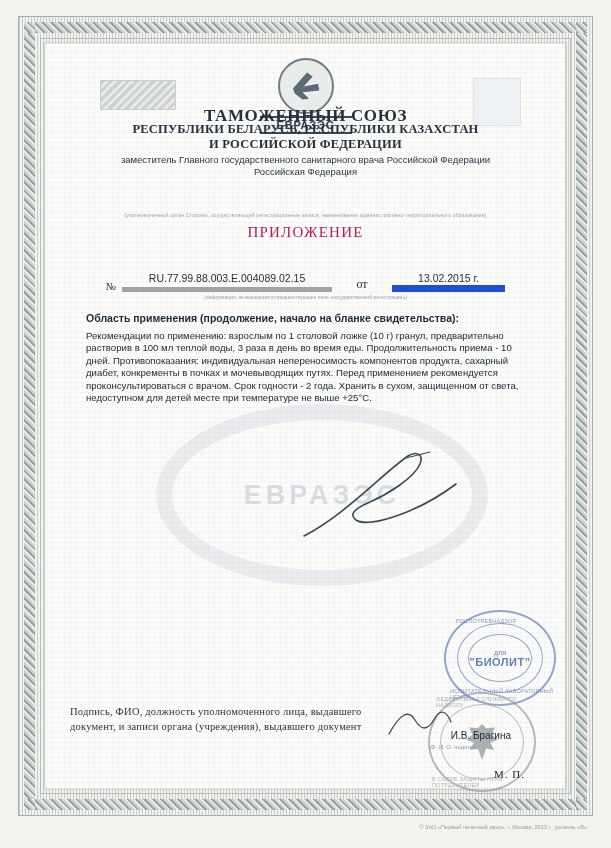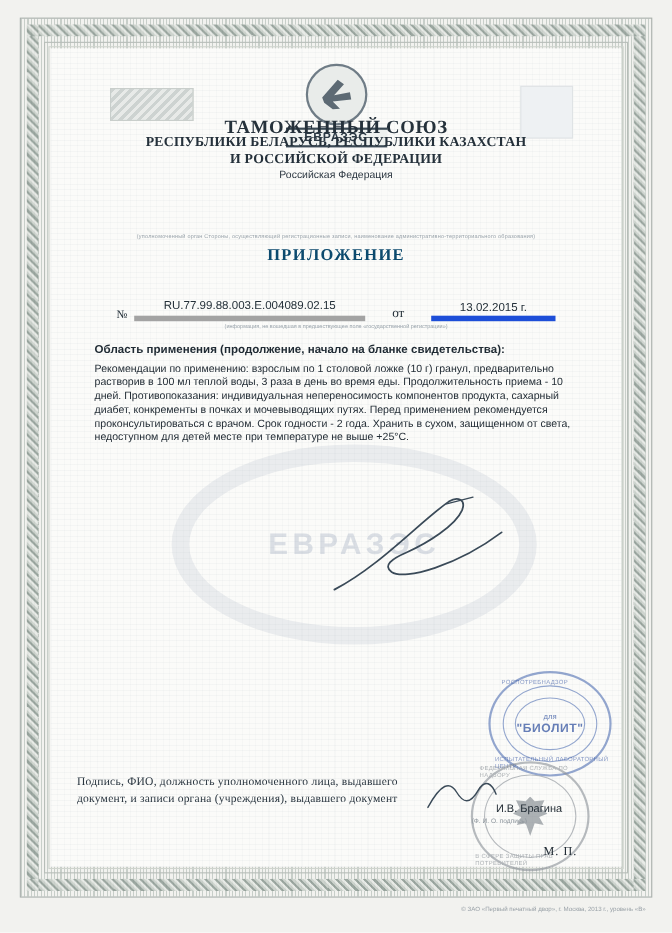--- a/index.html
+++ b/index.html
@@ -185,24 +185,24 @@
     font-size: 5px;
     letter-spacing: .2px;
     color: #9aa4ac;
     text-align: center;
     font-family: "Liberation Sans", sans-serif;
   }
   .doc-kind {
     position: absolute;
     left: 0; right: 0;
     top: 180px;
-    font-weight: bold;
+    font-weight: normal;
     font-size: 15px;
     letter-spacing: 1.2px;
-    color: #0c4a6e;
+    color: #be185d;
     text-align: center;
   }
   .doc-title {
     position: absolute;
     left: 0; right: 0;
     top: 198px;
     font-weight: bold;
     font-size: 15.5px;
     letter-spacing: .6px;
     color: #1f2a33;
@@ -230,21 +230,21 @@
   .num-ot {
     flex: 0 0 60px;
     text-align: center;
     font-size: 12px;
   }
   .num-date {
     flex: 1;
     text-align: center;
     font-family: "Liberation Sans", sans-serif;
     font-size: 10.5px;
-    border-bottom: 5px solid #1d4ed8;
+    border-bottom: 7px solid #1d4ed8;
     padding-bottom: 1px;
   }
   .microline2 {
     position: absolute;
     left: 110px; right: 110px;
     top: 250px;
     font-size: 5px;
     color: #9aa4ac;
     text-align: center;
     font-family: "Liberation Sans", sans-serif;
@@ -436,20 +436,21 @@
     </div>
 
     <div class="title-union center">ТАМОЖЕННЫЙ СОЮЗ</div>
 
     <div class="title-countries center">
       <div>РЕСПУБЛИКИ БЕЛАРУСЬ, РЕСПУБЛИКИ КАЗАХСТАН</div>
       <div>И РОССИЙСКОЙ ФЕДЕРАЦИИ</div>
     </div>
 
     <div class="authority">
+      <div>заместитель Главного государственного санитарного врача Российской Федерации</div>
       <div>Российская Федерация</div>
     </div>
 
     <div class="microline">(уполномоченный орган Стороны, осуществляющий регистрационные записи, наименование административно-территориального образования)</div>
 
     <div class="doc-kind">ПРИЛОЖЕНИЕ</div>
 
     <div class="number-row">
       <span class="num-label">№</span>
       <span class="num-value">RU.77.99.88.003.Е.004089.02.15</span>

